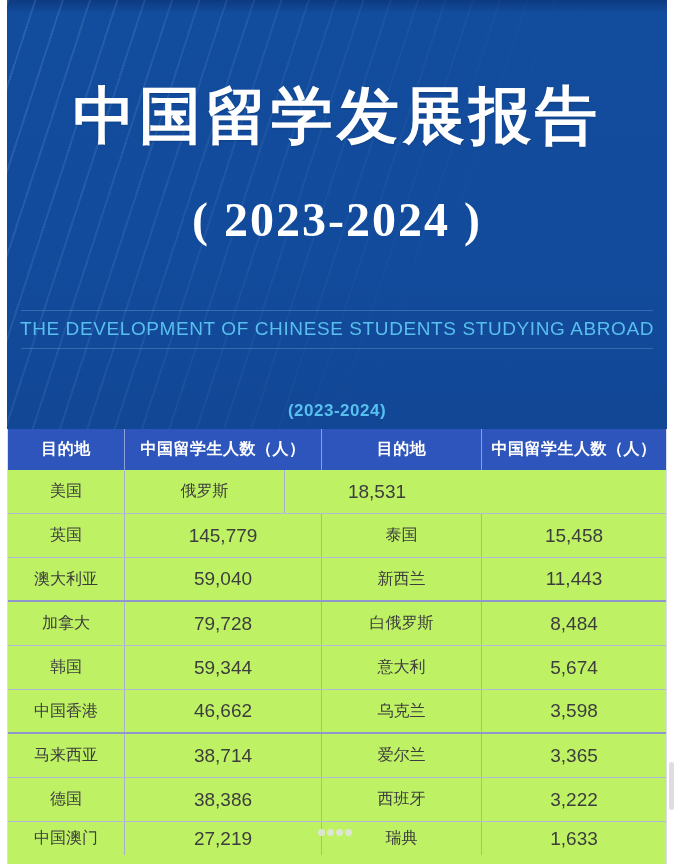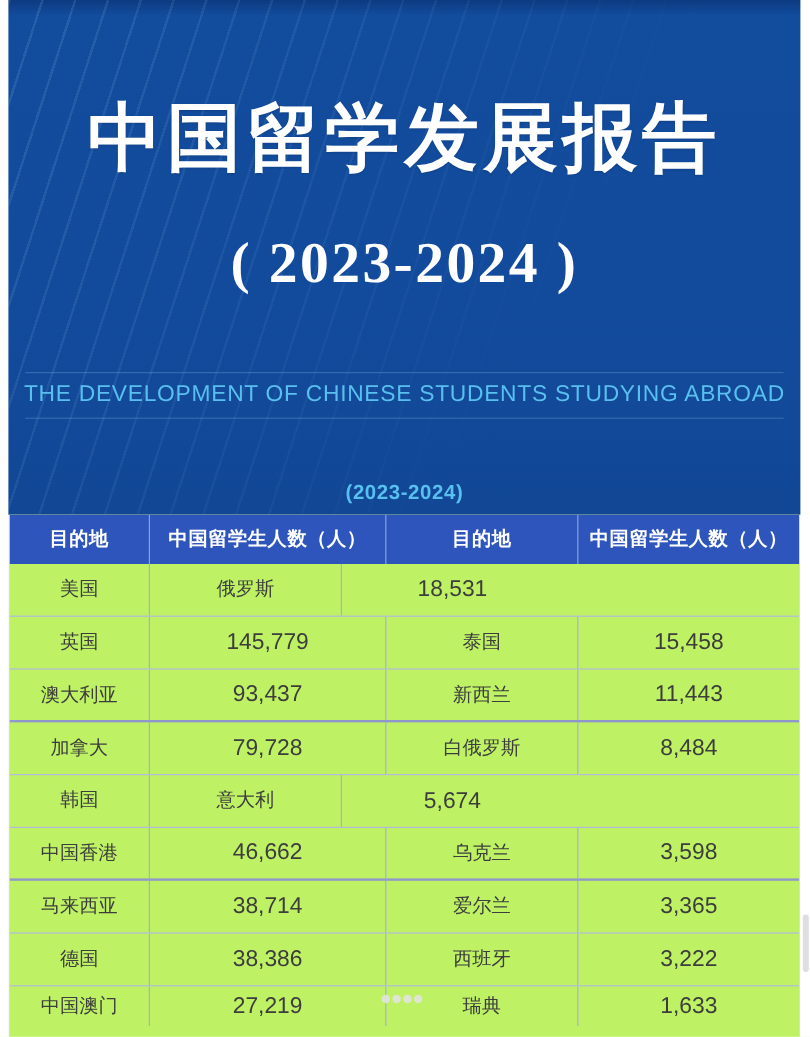--- a/index.html
+++ b/index.html
@@ -151,34 +151,35 @@
 
       <div class="tr">
         <div class="td dest c1">英国</div>
         <div class="td num c2">145,779</div>
         <div class="td dest c3">泰国</div>
         <div class="td num c4">15,458</div>
       </div>
 
       <div class="tr thick">
         <div class="td dest c1">澳大利亚</div>
-        <div class="td num c2">93,437</div>
+        <div class="td num c2">59,040</div>
         <div class="td dest c3">新西兰</div>
         <div class="td num c4">11,443</div>
       </div>
 
       <div class="tr">
         <div class="td dest c1">加拿大</div>
         <div class="td num c2">79,728</div>
         <div class="td dest c3">白俄罗斯</div>
         <div class="td num c4">8,484</div>
       </div>
 
       <div class="tr">
         <div class="td dest c1">韩国</div>
+        <div class="td num c2">59,344</div>
         <div class="td dest c3">意大利</div>
         <div class="td num c4">5,674</div>
       </div>
 
       <div class="tr thick">
         <div class="td dest c1">中国香港</div>
         <div class="td num c2">46,662</div>
         <div class="td dest c3">乌克兰</div>
         <div class="td num c4">3,598</div>
       </div>

